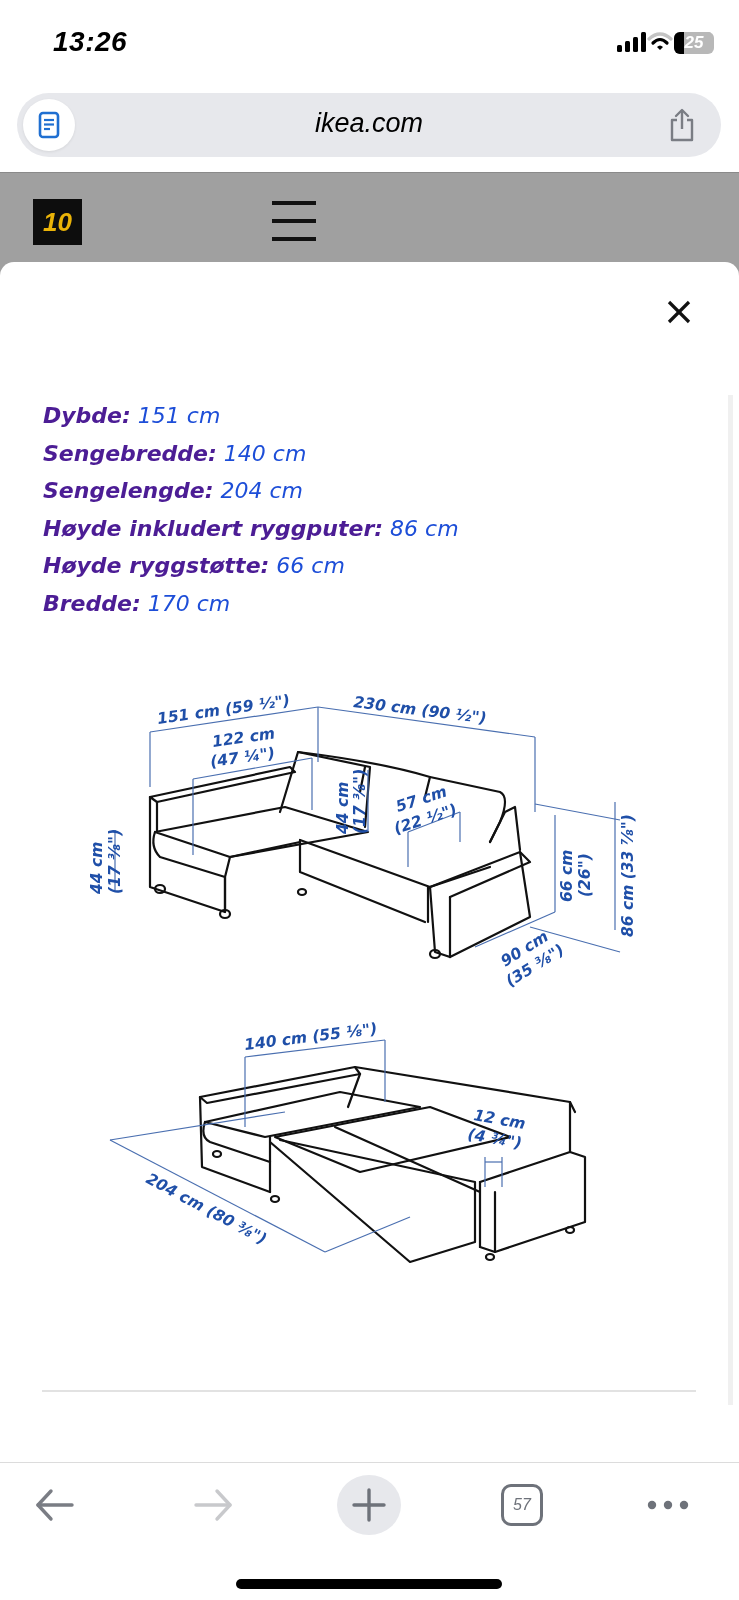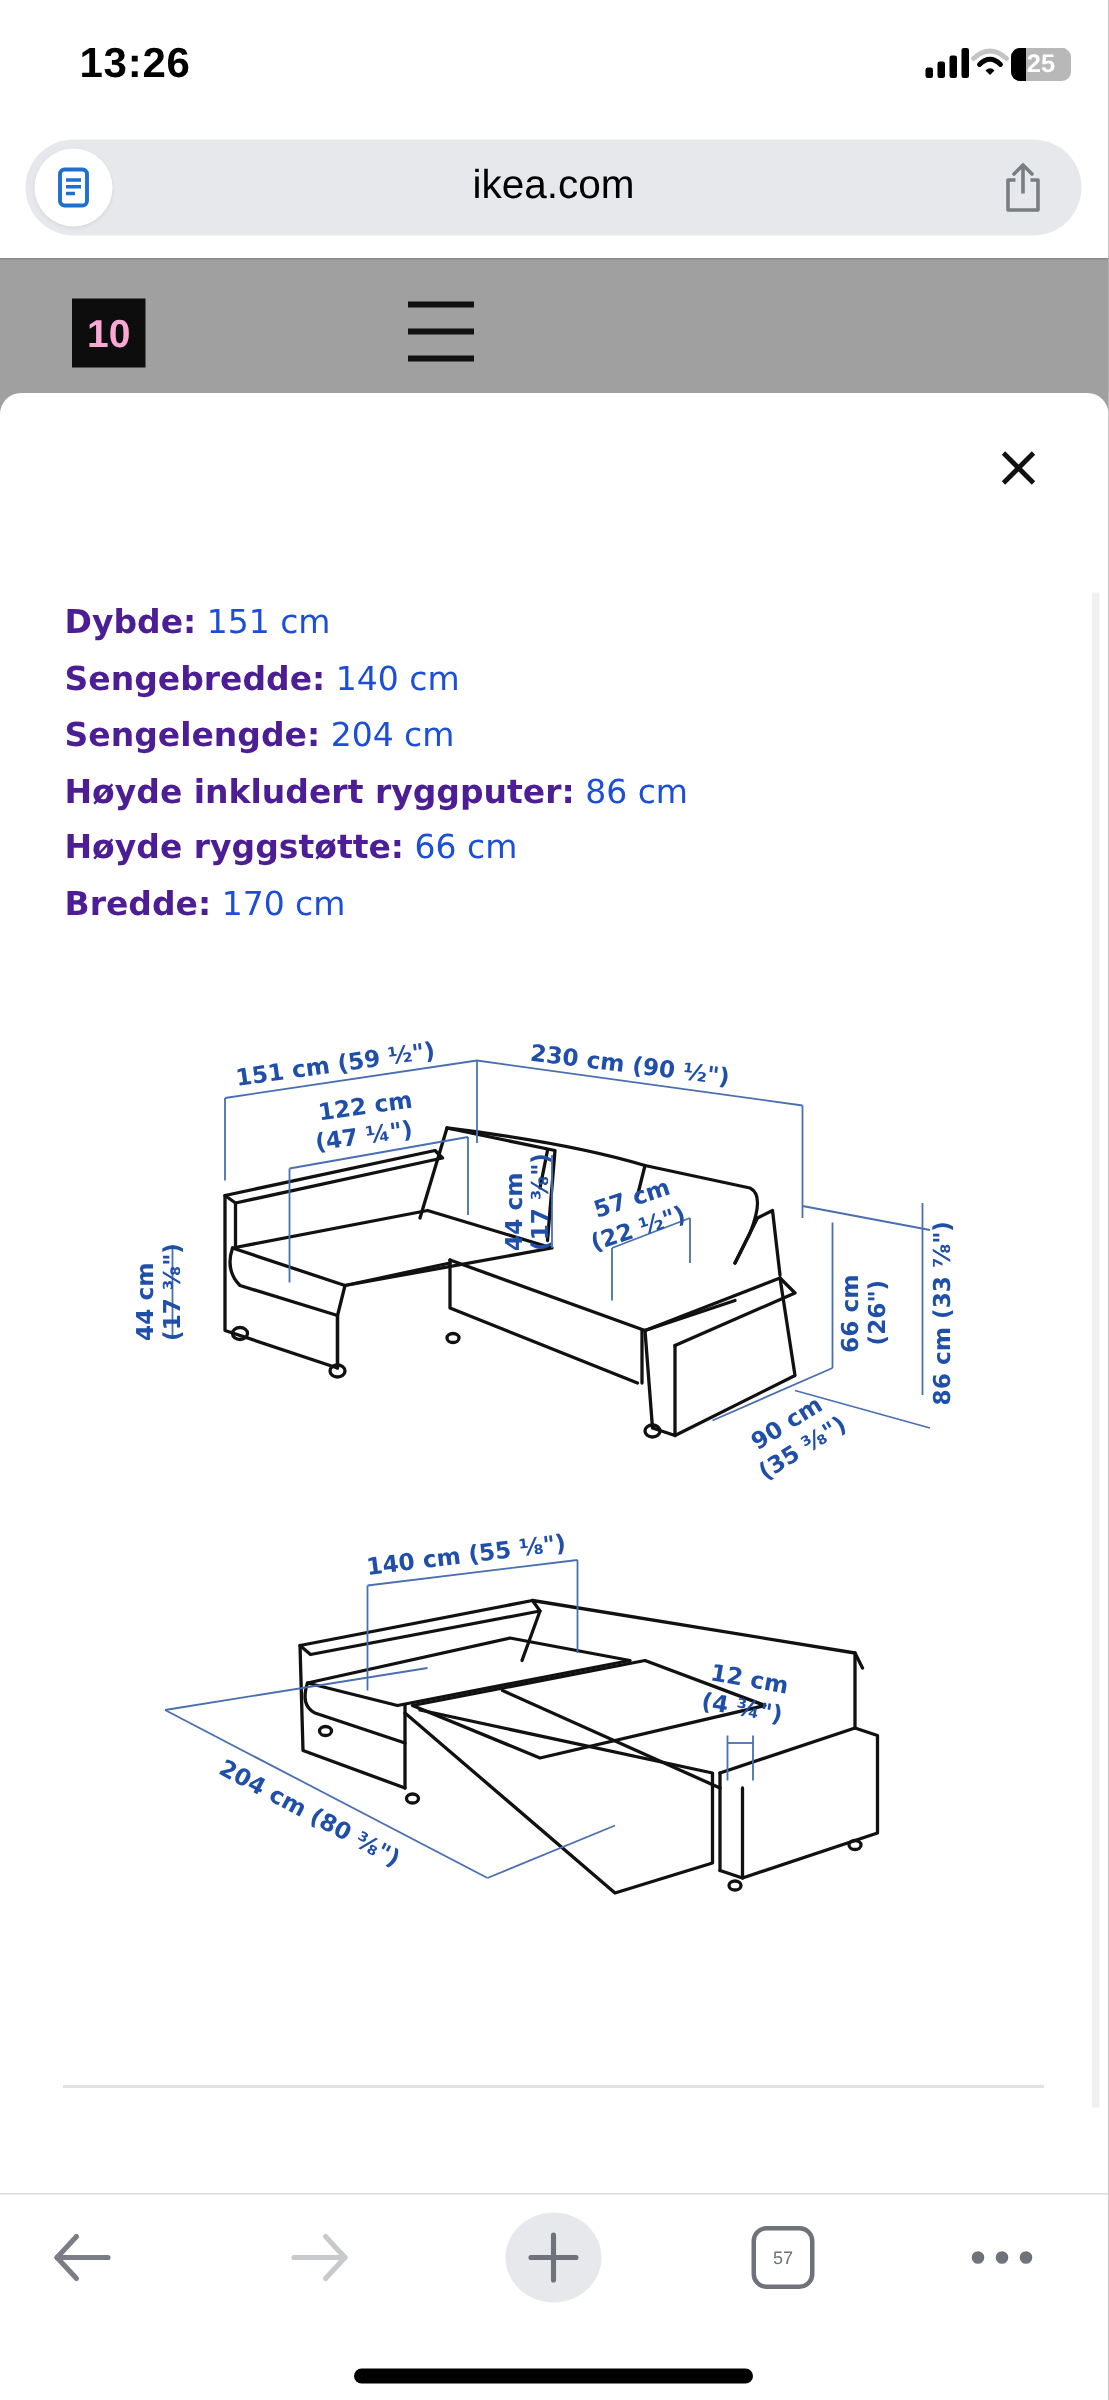--- a/index.html
+++ b/index.html
@@ -1,17 +1,17 @@
 <!DOCTYPE html>
 <html><head>
 <meta charset="utf-8">
 <style>
   * { box-sizing: border-box; margin: 0; padding: 0; }
   html, body { width: 739px; height: 1600px; overflow: hidden; background: #a0a0a0; font-family: "DejaVu Sans", sans-serif; }
-  .screen { position: relative; width: 739px; height: 1255px; }
+  .screen { position: relative; width: 739px; height: 1255px; font-style: italic; }
 
   
   .status-bar { position: absolute; left: 0; top: 0; width: 739px; height: 88px; background: #ffffff; }
   .status-time { position: absolute; left: 53px; top: 26px; font-family: "Liberation Sans", sans-serif; font-weight: 700; font-size: 28px; color: #000; letter-spacing: 0.5px; }
   .status-icons { position: absolute; right: 28px; top: 32px; display: flex; align-items: flex-start; gap: 1px; }
   .signal { display: flex; align-items: flex-end; gap: 3px; height: 20px; }
   .signal span { display: block; width: 5px; background: #000; border-radius: 1.5px; }
   .battery { position: relative; width: 40px; height: 22px; border-radius: 6px; background: #b8b8b8; overflow: hidden; }
   .battery .fill { position: absolute; left: 0; top: 0; bottom: 0; width: 10px; background: #000; }
   .battery .num { position: absolute; left: 0; right: 0; top: 1px; text-align: center; font-family: "Liberation Sans", sans-serif; font-weight: 700; font-size: 17px; color: #fff; }
@@ -19,21 +19,21 @@
 
   
   .url-area { position: absolute; left: 0; top: 88px; width: 739px; height: 84px; background: #ffffff; }
   .url-pill { position: absolute; left: 17px; top: 5px; width: 704px; height: 64px; border-radius: 32px; background: #e7e8ec; }
   .reader-btn { position: absolute; left: 6px; top: 6px; width: 52px; height: 52px; border-radius: 50%; background: #fff; display: flex; align-items: center; justify-content: center; box-shadow: 0 1px 3px rgba(0,0,0,0.08); }
   .url-text { position: absolute; left: 0; right: 0; top: 15px; text-align: center; font-family: "Liberation Sans", sans-serif; font-size: 27px; color: #000000; }
   .share-btn { position: absolute; right: 22px; top: 14px; width: 34px; height: 36px; display: flex; align-items: center; justify-content: center; }
 
   
   .site-header { position: absolute; left: 0; top: 172px; width: 739px; height: 90px; background: #a0a0a0; border-top: 1px solid #8a8a8a; }
-  .badge-10 { position: absolute; left: 48px; top: 26px; width: 49px; height: 46px; background: #0d0d0d; color: #f9a8d4; font-family: "Liberation Sans", sans-serif; font-weight: 700; font-size: 26px; display: flex; align-items: center; justify-content: center; }
+  .badge-10 { position: absolute; left: 33px; top: 26px; width: 49px; height: 46px; background: #0d0d0d; color: #eab308; font-family: "Liberation Sans", sans-serif; font-weight: 700; font-size: 26px; display: flex; align-items: center; justify-content: center; }
   .hamburger { position: absolute; left: 272px; top: 28px; width: 44px; height: 40px; display: flex; flex-direction: column; justify-content: space-between; }
   .hamburger span { display: block; height: 4px; background: #111; }
 
   
   .sheet { position: absolute; left: 0; top: 262px; width: 739px; height: 1200px; background: #ffffff; border-radius: 14px 14px 0 0; }
   .close-btn { position: absolute; right: 44px; top: 34px; width: 32px; height: 32px; display: flex; align-items: center; justify-content: center; }
   .scroll-track { position: absolute; left: 728px; top: 133px; width: 5px; height: 1010px; background: #f0f0f0; }
 
   .specs { position: absolute; left: 43px; top: 135px; }
   .spec-row { font-family: "DejaVu Sans", sans-serif; font-size: 22px; color: #333; line-height: 37.5px; white-space: nowrap; }
@@ -45,21 +45,21 @@
   .dim { font-family: "DejaVu Sans", sans-serif; font-weight: 700; font-size: 15.5px; fill: #1f4fa8; }
   .divider { position: absolute; left: 42px; top: 1128px; width: 654px; height: 2px; background: #e2e2e2; }
 
   
   .toolbar { position: absolute; left: 0; top: 1462px; width: 739px; height: 138px; background: #ffffff; border-top: 1px solid #dcdcdc; }
   .tb-btn { position: absolute; top: 14px; height: 56px; display: flex; align-items: center; justify-content: center; }
   .tb-back { left: 30px; width: 50px; }
   .tb-forward { left: 188px; width: 50px; }
   .tb-new { left: 337px; width: 64px; height: 60px; border-radius: 50%; background: #e7e8ec; top: 12px; }
   .tb-tabs { left: 500px; width: 44px; }
-  .tab-count { width: 42px; height: 42px; border: 3px solid #6e727a; border-radius: 10px; font-family: "Liberation Sans", sans-serif; font-size: 12px; color: #6e727a; display: flex; align-items: center; justify-content: center; }
+  .tab-count { width: 42px; height: 42px; border: 3px solid #6e727a; border-radius: 10px; font-family: "Liberation Sans", sans-serif; font-size: 16px; color: #6e727a; display: flex; align-items: center; justify-content: center; }
   .tb-more { left: 640px; width: 56px; }
   .home-indicator { position: absolute; left: 236px; top: 1579px; width: 266px; height: 10px; border-radius: 5px; background: #000; }
 </style>
 </head>
 <body>
 
 <div class="screen">
 
   <div class="status-bar">
     <div class="status-time">13:26</div>

